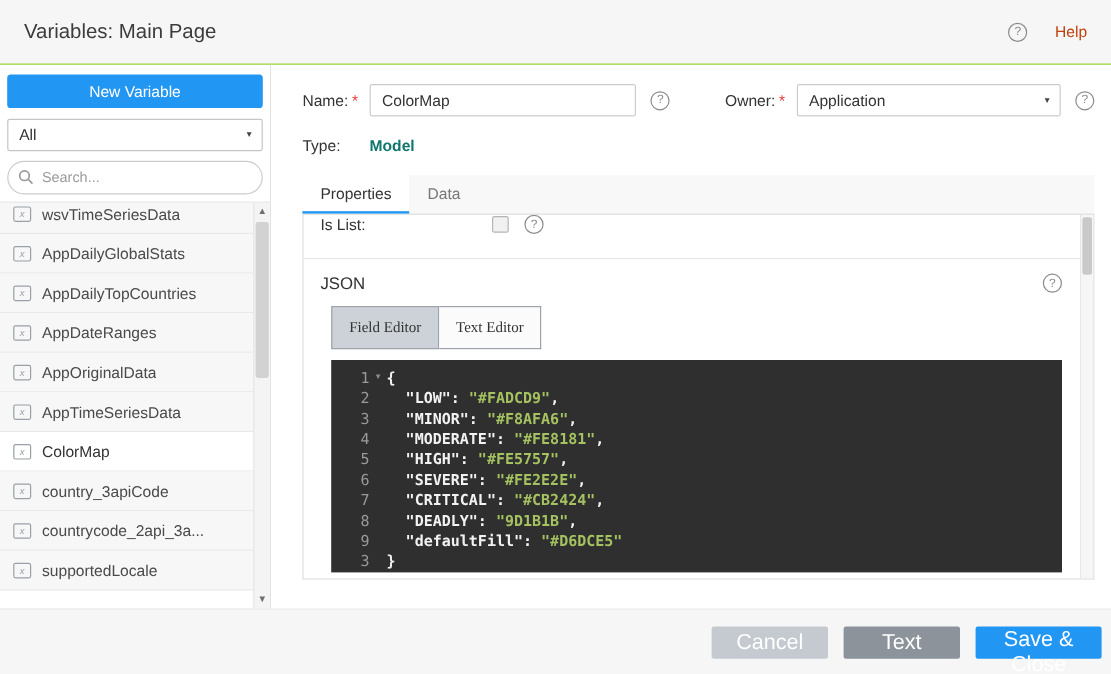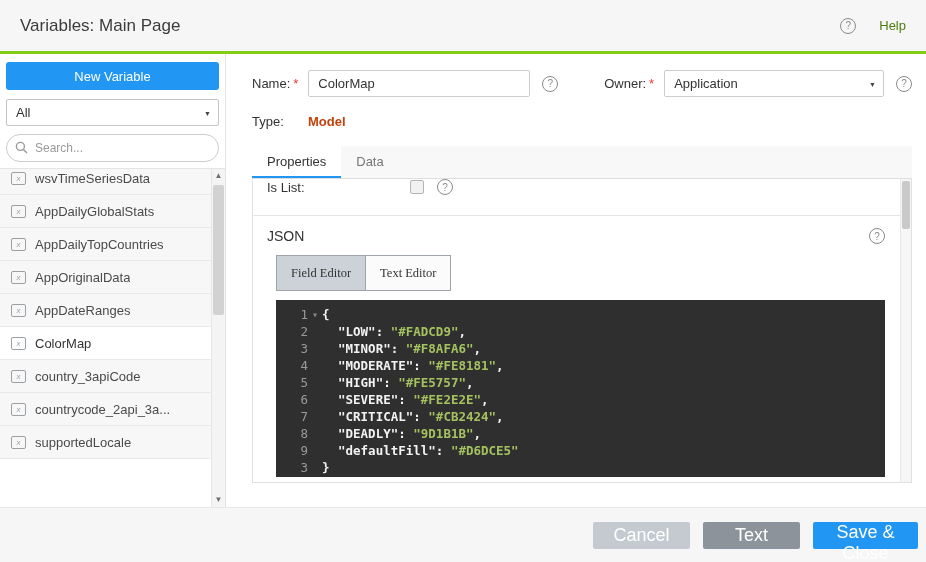--- a/index.html
+++ b/index.html
@@ -1,23 +1,23 @@
 <!DOCTYPE html>
 <html style="--accent: #2196f3; --code-bg: #2f2f2f; --code-key: #f2f2f2; --code-string: #a5c261; --code-linenum: #9a9a9a; --required: #e53935;"><head>
 <meta charset="utf-8">
 <style>
   * { margin:0; padding:0; box-sizing:border-box; }
   html,body { width:926px; height:562px; overflow:hidden; }
   body { font-family:"Liberation Sans", sans-serif; font-size:13px; color:#333; background:#fff; }
   .app { width:926px; height:562px; display:flex; flex-direction:column; position:relative; background:#fff; }
 
   
-  .hdr { height:54px; background:#f6f6f6; border-bottom:3px solid #84cc16; display:flex; align-items:center; justify-content:space-between; padding:0 20px; flex:0 0 auto; }
+  .hdr { height:54px; background:#f6f6f6; border-bottom:1px solid #84cc16; display:flex; align-items:center; justify-content:space-between; padding:0 20px; flex:0 0 auto; }
   .hdr-title { font-size:17px; color:#3c3c3c; }
-  .hdr-help { display:flex; align-items:center; gap:23px; color:#4d7c0f; cursor:default; }
+  .hdr-help { display:flex; align-items:center; gap:23px; color:#c2410c; cursor:default; }
   .qmark { display:inline-flex; width:16px; height:16px; border:1px solid #8b8b8b; border-radius:50%; color:#8b8b8b; font-size:10px; align-items:center; justify-content:center; flex:0 0 auto; }
   .qmark::after { content:"?"; }
 
   
   .content-row { flex:1 1 auto; display:flex; min-height:0; }
 
   
   .sidebar { width:226px; flex:0 0 auto; background:#fff; border-right:1px solid #e3e3e3; display:flex; flex-direction:column; padding-top:8px; }
   .btn-new { margin:0 6px 9px 6px; height:28px; background:var(--accent); color:#fff; border:none; border-radius:3px; font-size:13px; font-family:inherit; cursor:pointer; }
   .sb-select { position:relative; margin:0 6px 8px 6px; height:27px; border:1px solid #c5c5c5; border-radius:2px; background:#fff; display:flex; align-items:center; padding:0 22px 0 9px; cursor:pointer; }
@@ -44,21 +44,21 @@
   .main { flex:1 1 auto; position:relative; padding:16px 14px 0 26px; background:#fff; min-width:0; }
   .frow { display:flex; align-items:center; }
   .flabel { color:#333; }
   .req { color:var(--required); margin:0 4px 0 3px; }
   .name-input { width:222px; height:27px; border:1px solid #ccc; border-radius:2px; padding:0 9px; font-size:13px; font-family:inherit; color:#333; outline:none; margin-left:6px; }
   .frow .qmark { margin-left:12px; }
   .owner-label { margin-left:46px; }
   .owner-select { position:relative; width:220px; height:27px; border:1px solid #ccc; border-radius:2px; background:#fff; display:flex; align-items:center; padding:0 22px 0 9px; margin-left:6px; cursor:pointer; }
   .type-row { margin-top:17px; }
   .type-label { width:56px; }
-  .type-value { font-weight:700; color:#c2410c;text-align:center; }
+  .type-value { font-weight:700; color:#0f766e;text-align:center; }
 
   
   .tabstrip { margin-top:17px; margin-left:0; height:33px; background:#f8f8f8; border-bottom:1px solid #dedede; display:flex; }
   .tab { padding:0 15px; line-height:32px; color:#777; cursor:pointer; }
   .tab.active { background:#fff; color:#333; border-bottom:2px solid var(--accent); line-height:31px; }
 
   
   .panel { border:1px solid #e0e0e0; border-top:none; height:304px; position:relative; overflow:hidden; }
   .clip-row { height:37px; overflow:hidden; border-bottom:1px solid #e5e5e5; }
   .islist-row { margin-top:-9px; display:flex; align-items:center; padding-left:14px; height:34px; }
@@ -131,25 +131,29 @@
           <div class="sv-item">
               <span class="var-icon"></span>
               <span class="sv-label">AppDailyGlobalStats</span>
             </div>
           <div class="sv-item">
               <span class="var-icon"></span>
               <span class="sv-label">AppDailyTopCountries</span>
             </div>
           <div class="sv-item">
               <span class="var-icon"></span>
+              <span class="sv-label">AppDateRanges</span>
+            </div>
+          <div class="sv-item">
+              <span class="var-icon"></span>
               <span class="sv-label">AppOriginalData</span>
             </div>
           <div class="sv-item">
               <span class="var-icon"></span>
-              <span class="sv-label">AppDateRanges</span>
+              <span class="sv-label">AppTimeSeriesData</span>
             </div>
           <div class="sv-item selected">
               <span class="var-icon"></span>
               <span class="sv-label">ColorMap</span>
             </div>
           <div class="sv-item">
               <span class="var-icon"></span>
               <span class="sv-label">country_3apiCode</span>
             </div>
           <div class="sv-item">

